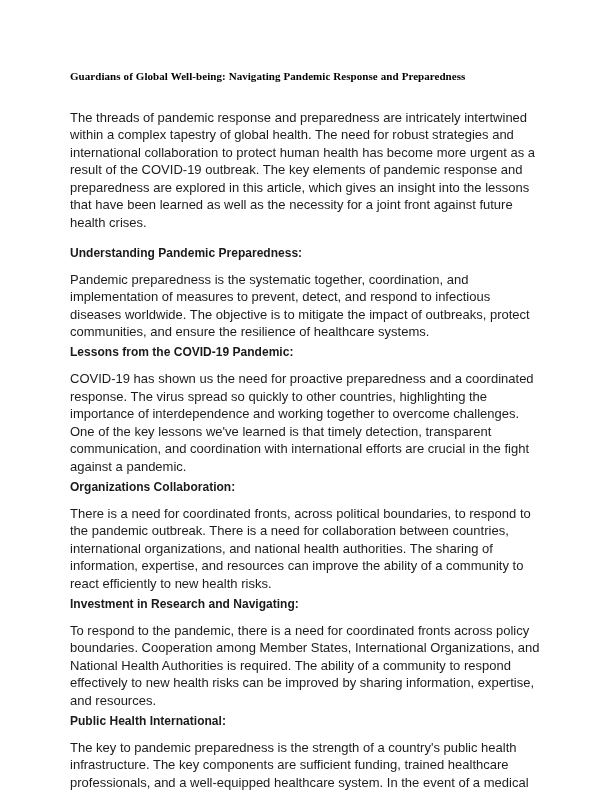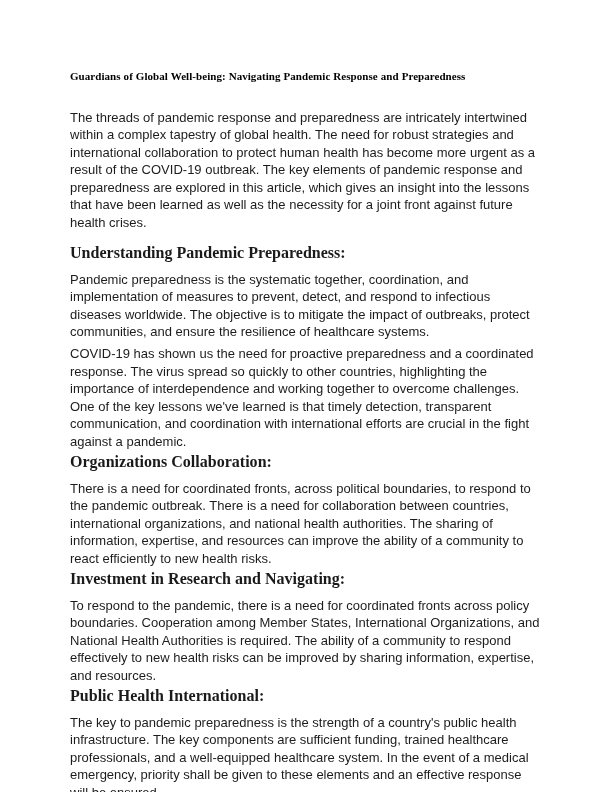--- a/index.html
+++ b/index.html
@@ -26,23 +26,23 @@
     font-family: "Liberation Serif", serif;
     font-weight: bold;
     font-size: 11px;
     line-height: 20.5px;
     color: #000000;
     margin: 0 0 22px 0;
     letter-spacing: 0.05px;
     word-spacing: 0.2px;
   }
   .section-heading {
-    font-family: Liberation Serif, serif;
+    font-family: Liberation Sans, sans-serif;
     font-weight: bold;
-    font-size: 16px;
+    font-size: 12px;
     line-height: 14px;
     color: #1a1a1a;
     margin: 0 0 11px 0;
     letter-spacing: 0.02px;
   }
   .body-par {
     font-family: "Liberation Sans", sans-serif;
     font-weight: normal;
     font-size: 13px;
     line-height: 17.6px;
@@ -63,20 +63,21 @@
   <h1 class="doc-title">Guardians of Global Well-being: Navigating Pandemic Response and Preparedness</h1>
 
   <p class="body-par">The threads of pandemic response and preparedness are intricately intertwined within a complex tapestry of global health. The need for robust strategies and international collaboration to protect human health has become more urgent as a result of the COVID-19 outbreak. The key elements of pandemic response and preparedness are explored in this article, which gives an insight into the lessons that have been learned as well as the necessity for a joint front against future health crises.</p>
 
   <div class="block">
     <h2 class="section-heading">Understanding Pandemic Preparedness:</h2>
     <p class="body-par">Pandemic preparedness is the systematic together, coordination, and implementation of measures to prevent, detect, and respond to infectious diseases worldwide. The objective is to mitigate the impact of outbreaks, protect communities, and ensure the resilience of healthcare systems.</p>
   </div>
 
   <div class="block">
+    <h2 class="section-heading">Lessons from the COVID-19 Pandemic:</h2>
     <p class="body-par">COVID-19 has shown us the need for proactive preparedness and a coordinated response. The virus spread so quickly to other countries, highlighting the importance of interdependence and working together to overcome challenges. One of the key lessons we've learned is that timely detection, transparent communication, and coordination with international efforts are crucial in the fight against a pandemic.</p>
   </div>
 
   <div class="block">
     <h2 class="section-heading">Organizations Collaboration:</h2>
     <p class="body-par">There is a need for coordinated fronts, across political boundaries, to respond to the pandemic outbreak. There is a need for collaboration between countries, international organizations, and national health authorities. The sharing of information, expertise, and resources can improve the ability of a community to react efficiently to new health risks.</p>
   </div>
 
   <div class="block">
     <h2 class="section-heading">Investment in Research and Navigating:</h2>

